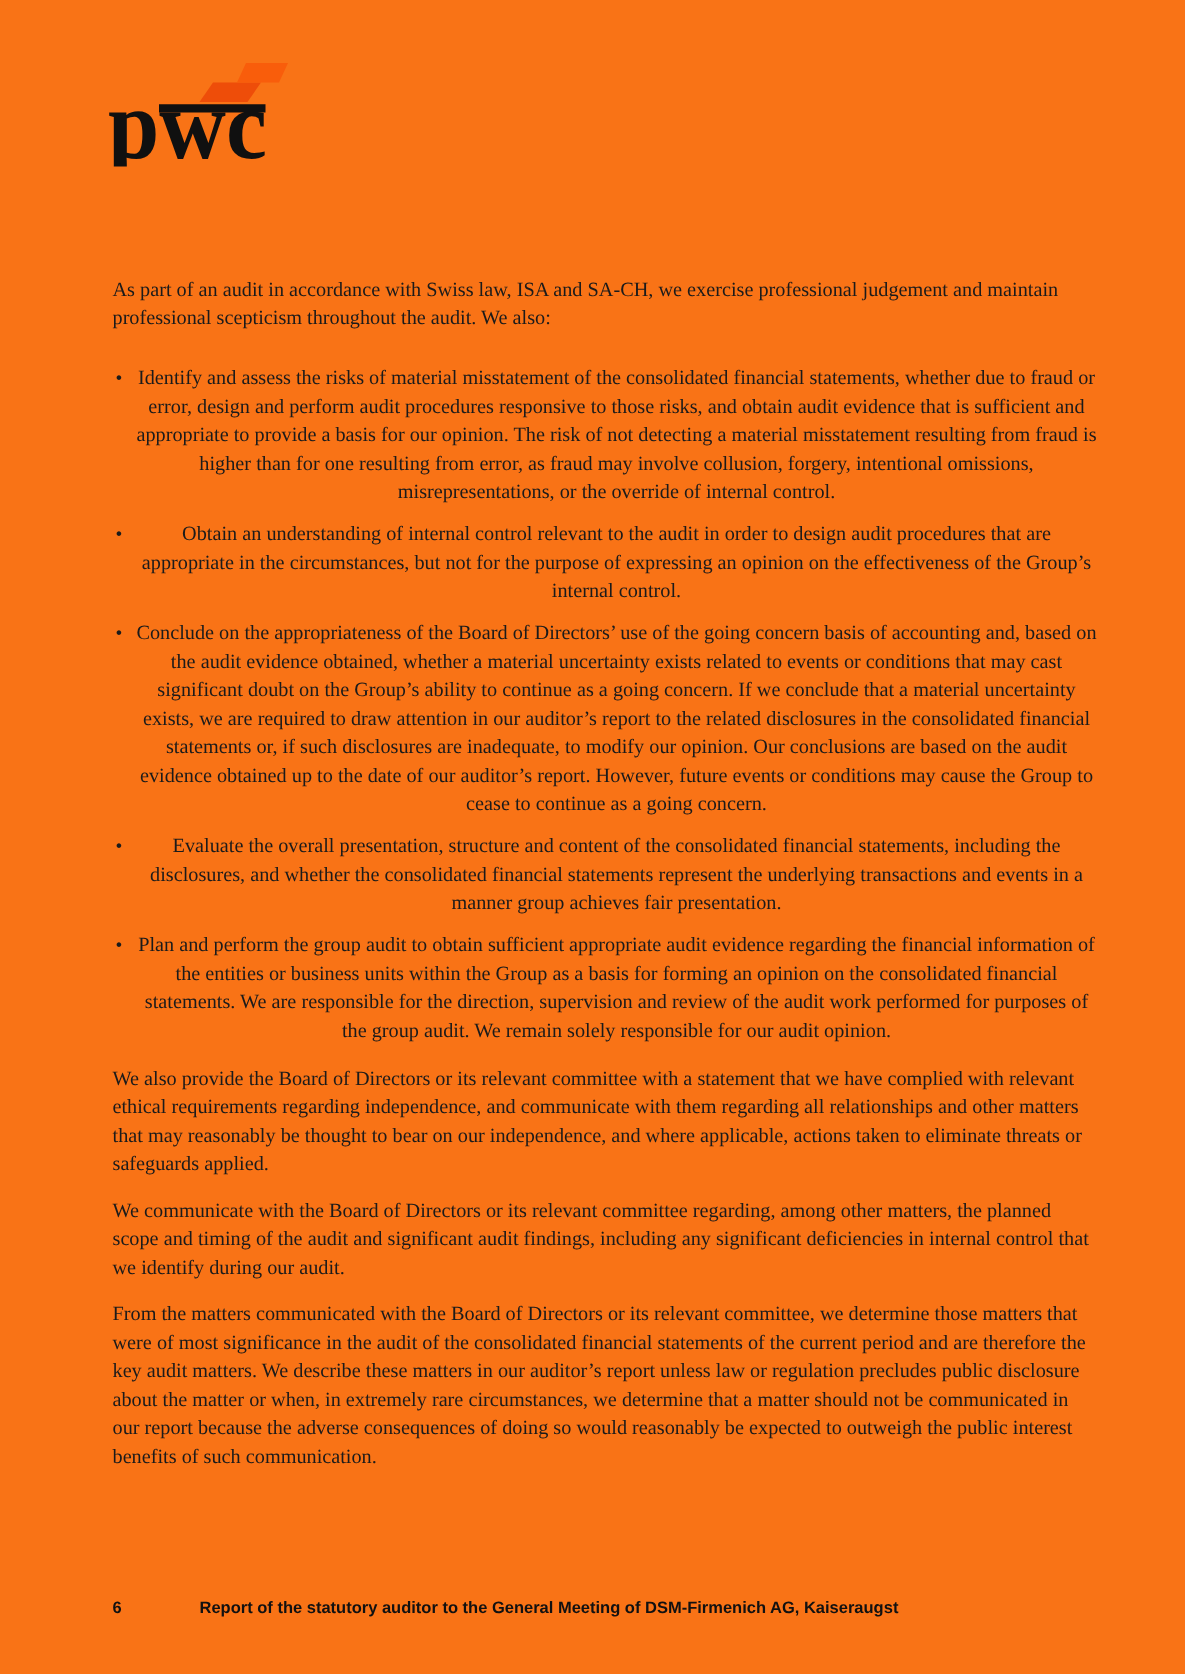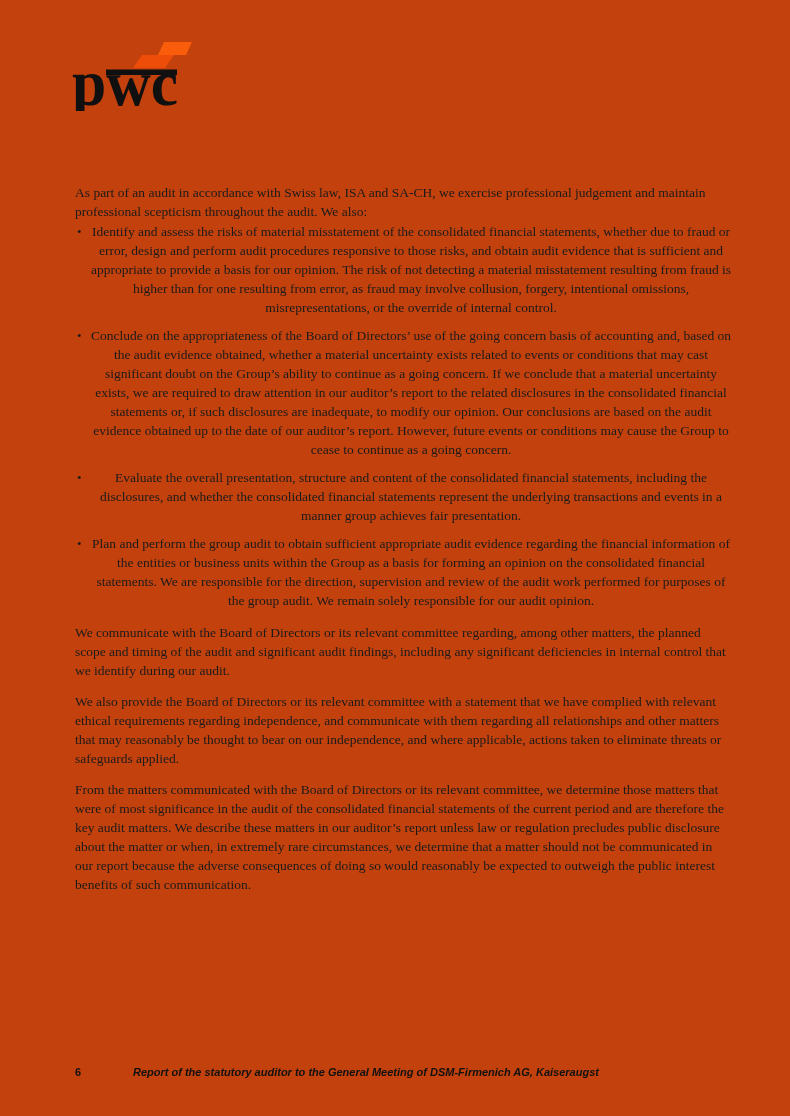--- a/index.html
+++ b/index.html
@@ -1,21 +1,21 @@
 <!DOCTYPE html>
 <html><head>
 <meta charset="utf-8">
 <style>
   * { box-sizing: border-box; margin: 0; padding: 0; }
   html, body { background: #ffffff; }
   .page {
     position: relative;
     width: 790px;
     height: 1116px;
-    background: #c2410c;
+    background: #f97316;
     overflow: hidden;
     font-family: "Liberation Serif", "DejaVu Serif", serif;
   }
   .logo {
     position: absolute;
     left: 70px;
     top: 36px;
     width: 130px;
     height: 75px;
   }
@@ -23,21 +23,21 @@
     position: absolute;
     left: 75px;
     top: 183px;
     width: 657px;
     font-size: 13.5px;
     line-height: 19px;
     color: #1b1b1b;
     text-align: left;
   }
   .content p { margin: 0 0 12px 0; }
-  .content p.intro { margin-bottom: 1px; font-family: Liberation Serif, serif; }
+  .content p.intro { margin-bottom: 21px; font-family: Liberation Serif, serif; }
   .content ul {
     list-style: none;
     margin: 0 0 13px 0;
     padding: 0;
   }
   .content li {
     position: relative;
     padding-left: 15px;
     margin-bottom: 9px;
     text-align: center;
@@ -55,48 +55,49 @@
     left: 75px;
     top: 1066px;
     width: 660px;
     height: 20px;
     font-family: "Liberation Sans", "DejaVu Sans", sans-serif;
     font-size: 11px;
     font-weight: bold;
     color: #111111;
   }
   .footer .page-num { position: absolute; left: 0; top: 0; }
-  .footer .footer-text { position: absolute; left: 58px; top: 0; white-space: nowrap; font-style: italic; }
+  .footer .footer-text { position: absolute; left: 58px; top: 0; white-space: nowrap; }
 </style>
 </head>
 <body>
 
 <div class="page">
 
   <div class="logo">
     <svg width="130" height="75" viewBox="0 0 130 75">
       <polygon points="63,32 72,19 104,19 95,32" fill="#EE4D09"></polygon>
       <polygon points="88,19 94,6 122,6 116,19" fill="#F95D0B"></polygon>
       <text x="2" y="69" font-family="Liberation Serif, DejaVu Serif, serif" font-size="66" font-weight="bold" fill="#101010" textLength="106" lengthAdjust="spacingAndGlyphs">pwc</text>
       <rect x="36" y="33.5" width="71" height="5.5" fill="#101010"></rect>
     </svg>
   </div>
 
   <div class="content">
     <p class="intro">As part of an audit in accordance with Swiss law, ISA and SA-CH, we exercise professional judgement and maintain professional scepticism throughout the audit. We also:</p>
 
     <ul>
       <li>Identify and assess the risks of material misstatement of the consolidated financial statements, whether due to fraud or error, design and perform audit procedures responsive to those risks, and obtain audit evidence that is sufficient and appropriate to provide a basis for our opinion. The risk of not detecting a material misstatement resulting from fraud is higher than for one resulting from error, as fraud may involve collusion, forgery, intentional omissions, misrepresentations, or the override of internal control.</li>
+      <li>Obtain an understanding of internal control relevant to the audit in order to design audit procedures that are appropriate in the circumstances, but not for the purpose of expressing an opinion on the effectiveness of the Group’s internal control.</li>
       <li>Conclude on the appropriateness of the Board of Directors’ use of the going concern basis of accounting and, based on the audit evidence obtained, whether a material uncertainty exists related to events or conditions that may cast significant doubt on the Group’s ability to continue as a going concern. If we conclude that a material uncertainty exists, we are required to draw attention in our auditor’s report to the related disclosures in the consolidated financial statements or, if such disclosures are inadequate, to modify our opinion. Our conclusions are based on the audit evidence obtained up to the date of our auditor’s report. However, future events or conditions may cause the Group to cease to continue as a going concern.</li>
       <li>Evaluate the overall presentation, structure and content of the consolidated financial statements, including the disclosures, and whether the consolidated financial statements represent the underlying transactions and events in a manner group achieves fair presentation.</li>
       <li>Plan and perform the group audit to obtain sufficient appropriate audit evidence regarding the financial information of the entities or business units within the Group as a basis for forming an opinion on the consolidated financial statements. We are responsible for the direction, supervision and review of the audit work performed for purposes of the group audit. We remain solely responsible for our audit opinion.</li>
     </ul>
 
+    <p>We also provide the Board of Directors or its relevant committee with a statement that we have complied with relevant ethical requirements regarding independence, and communicate with them regarding all relationships and other matters that may reasonably be thought to bear on our independence, and where applicable, actions taken to eliminate threats or safeguards applied.</p>
     <p>We communicate with the Board of Directors or its relevant committee regarding, among other matters, the planned scope and timing of the audit and significant audit findings, including any significant deficiencies in internal control that we identify during our audit.</p>
-    <p>We also provide the Board of Directors or its relevant committee with a statement that we have complied with relevant ethical requirements regarding independence, and communicate with them regarding all relationships and other matters that may reasonably be thought to bear on our independence, and where applicable, actions taken to eliminate threats or safeguards applied.</p>
     <p>From the matters communicated with the Board of Directors or its relevant committee, we determine those matters that were of most significance in the audit of the consolidated financial statements of the current period and are therefore the key audit matters. We describe these matters in our auditor’s report unless law or regulation precludes public disclosure about the matter or when, in extremely rare circumstances, we determine that a matter should not be communicated in our report because the adverse consequences of doing so would reasonably be expected to outweigh the public interest benefits of such communication.</p>
   </div>
 
   <div class="footer">
     <span class="page-num">6</span>
     <span class="footer-text">Report of the statutory auditor to the General Meeting of DSM-Firmenich AG, Kaiseraugst</span>
   </div>
 
 </div>
 

